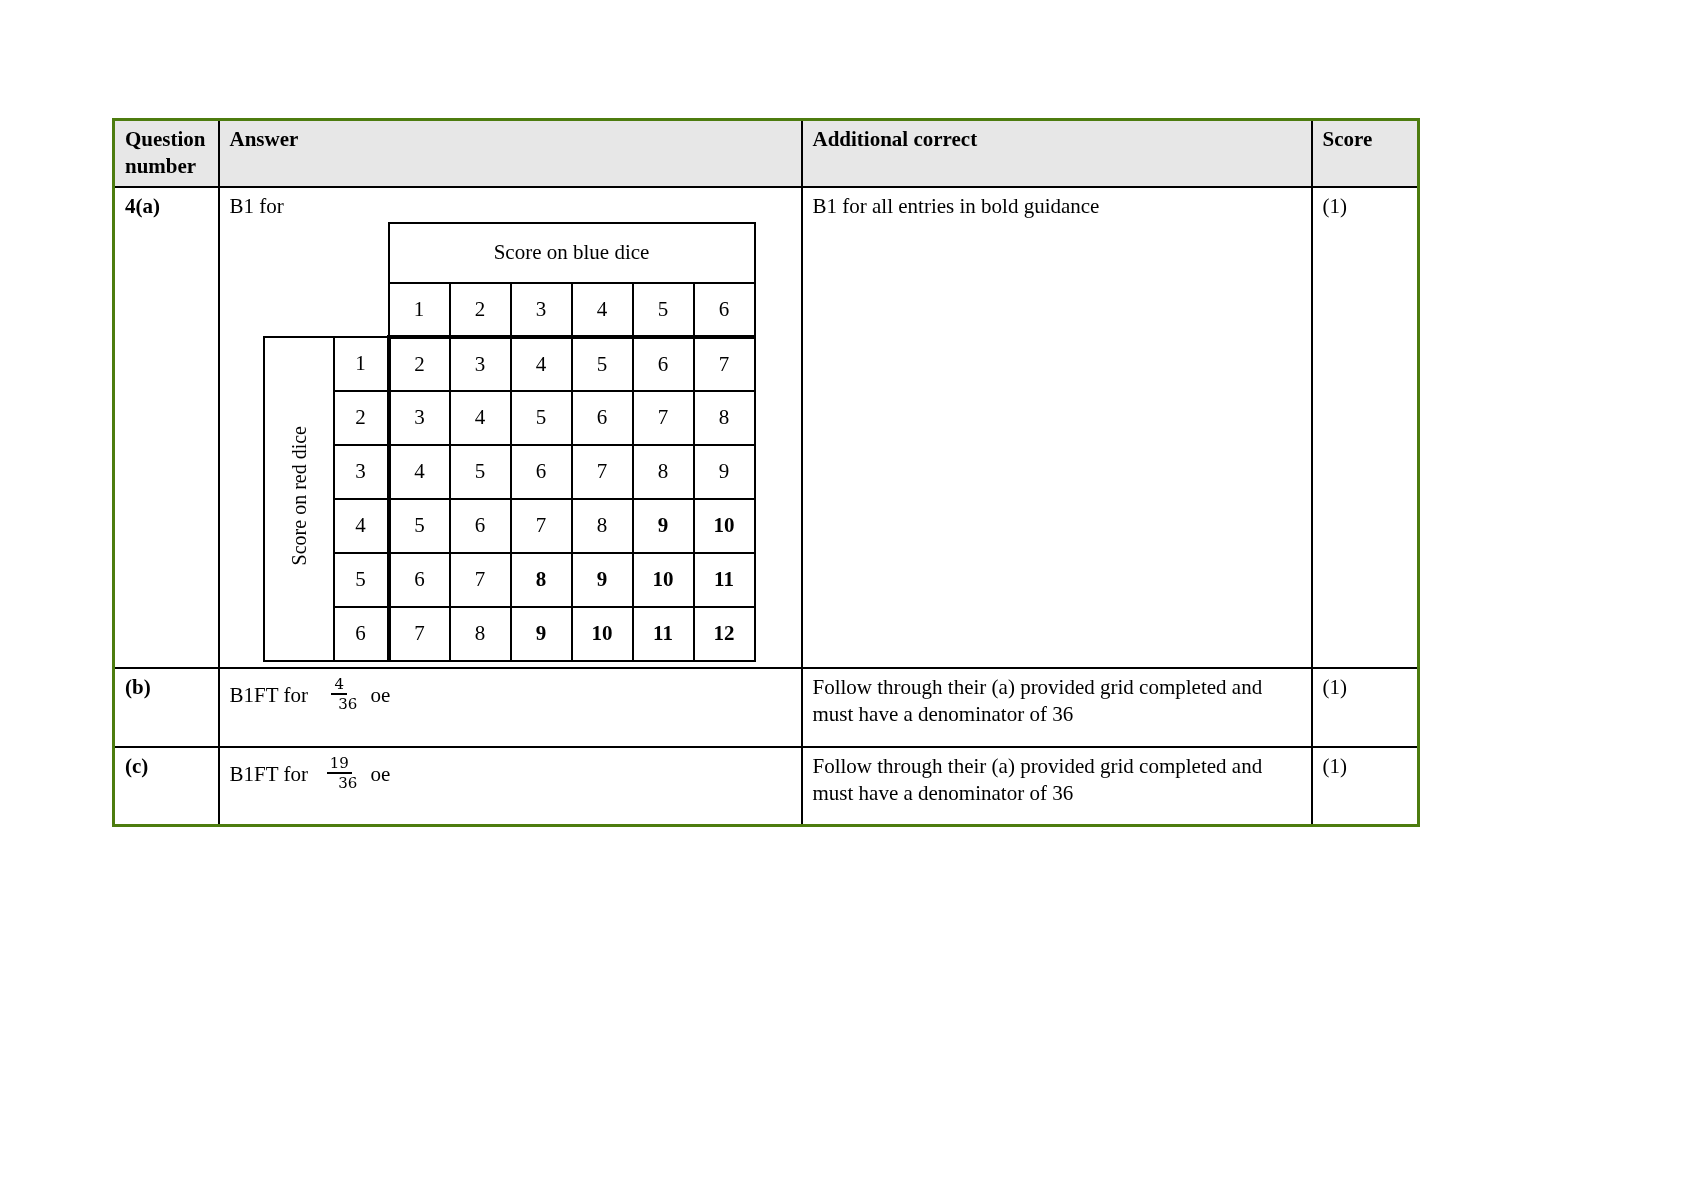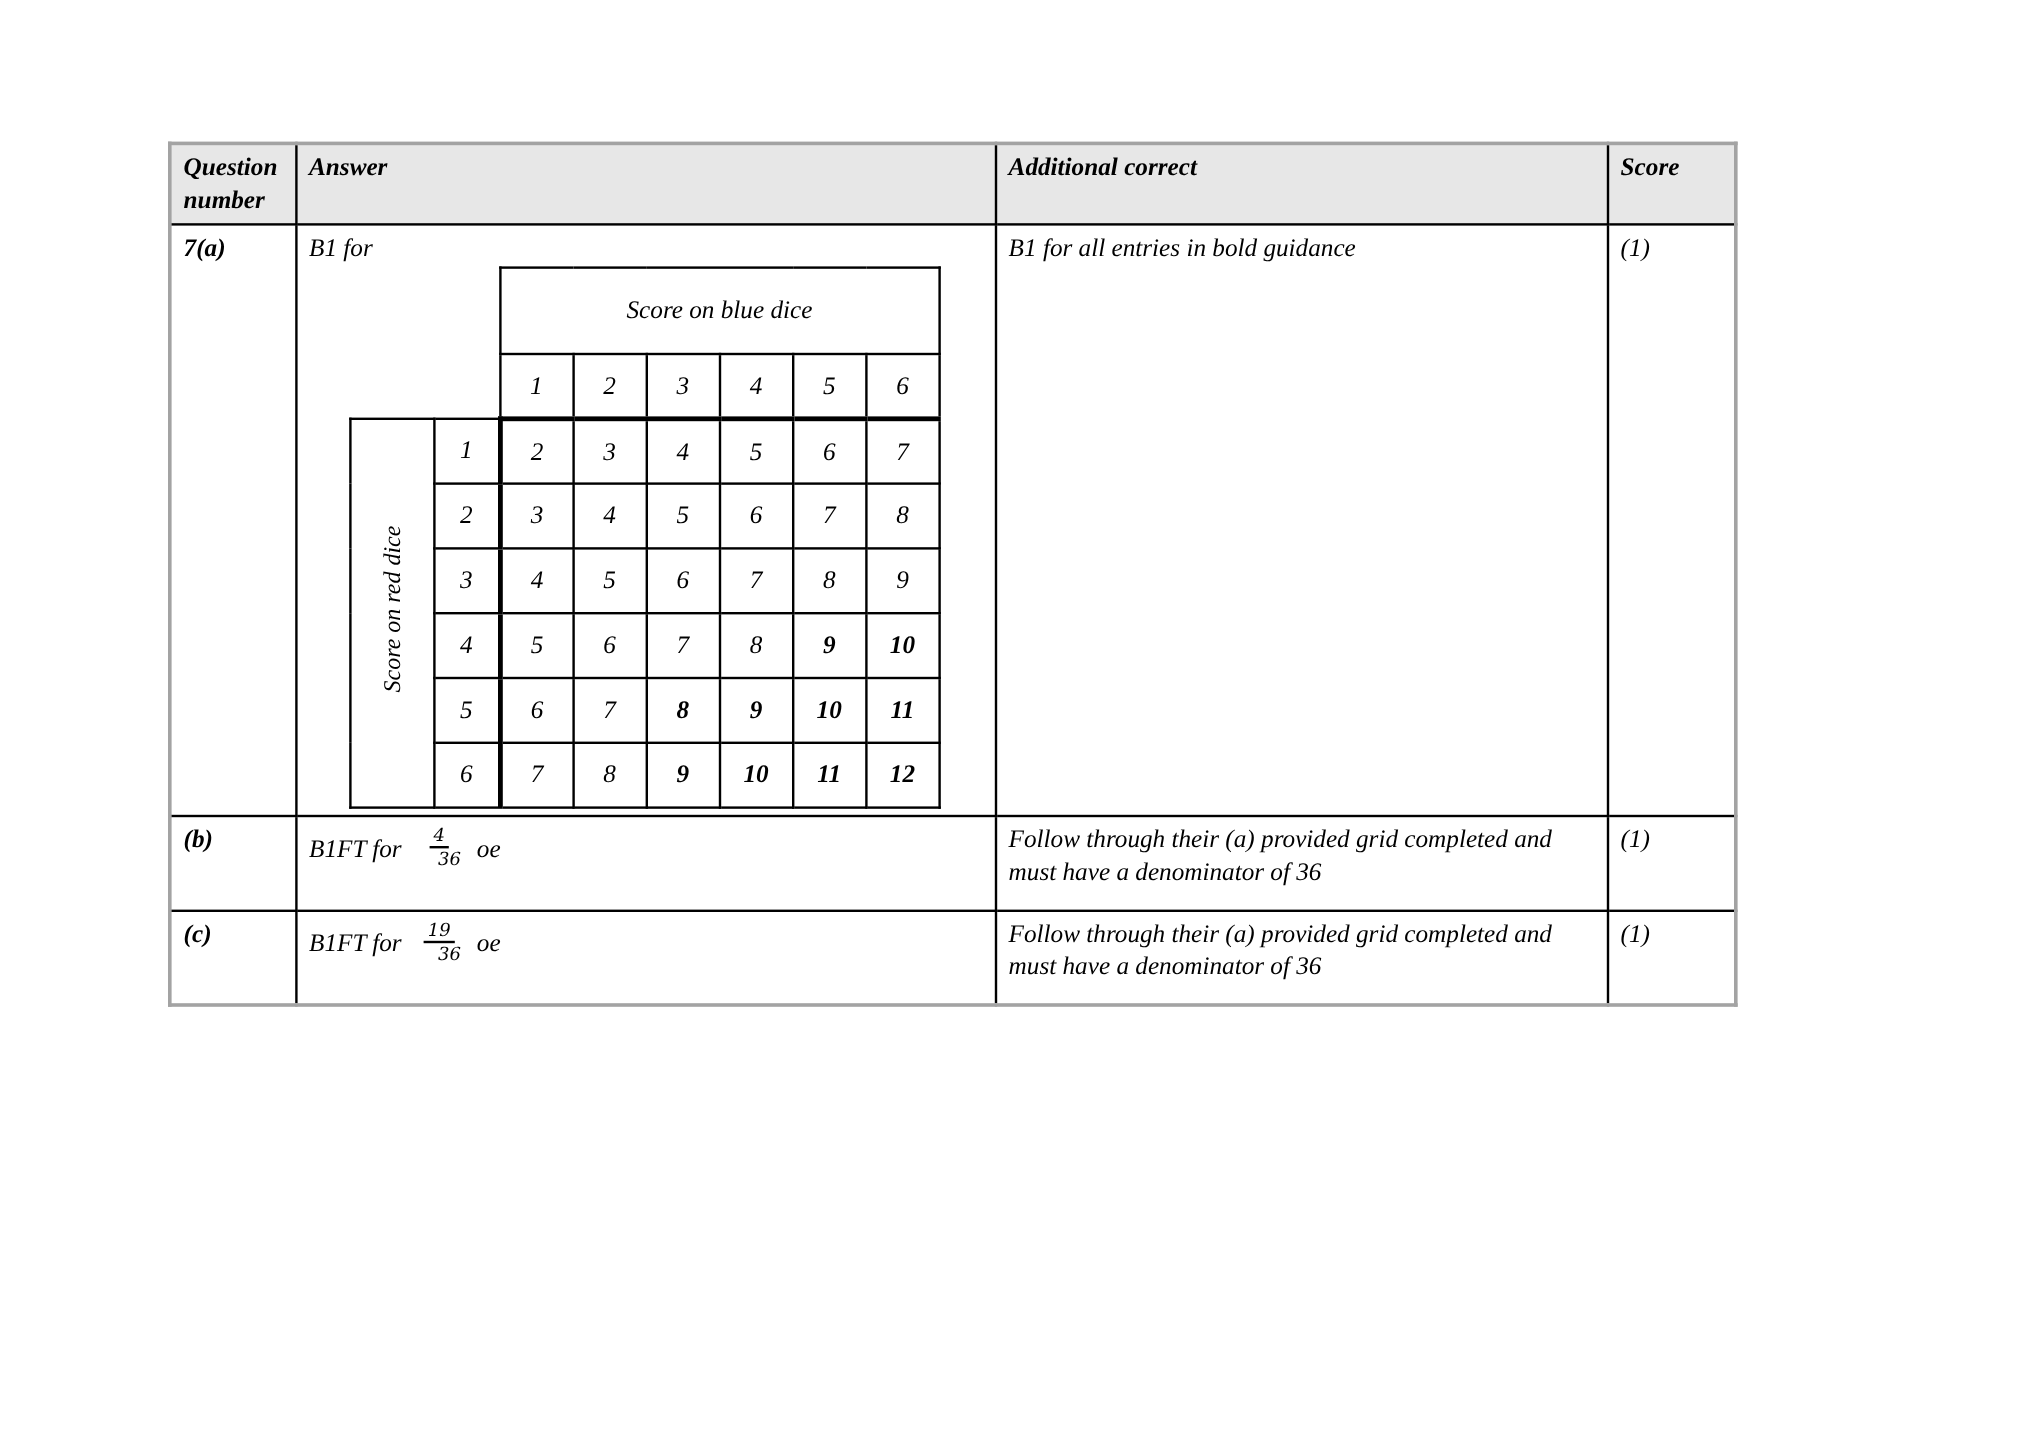--- a/index.html
+++ b/index.html
@@ -7,24 +7,23 @@
   body {
     width: 1684px; height: 1191px;
     background: #ffffff;
     color: #000;
     font-family: "Liberation Serif", serif;
   }
   .sheet { position: relative; width: 1684px; height: 1191px; overflow: hidden; }
 
   
   table.ms {
-    position: absolute; left: 140px; top: 118px;
+    position: absolute; left: 112px; top: 118px;
     border-collapse: collapse; table-layout: fixed; width: 1305px;
-    border: 3px solid #a3a3a3;
-    font-style: italic;
+    border: 3px solid #4d7c0f;
   }
   table.ms > tbody > tr > td {
     border: 2px solid #000;
     vertical-align: top;
     padding: 5px 10px;
     font-size: 21px;
     line-height: 1.3;
   }
   tr.head > td { background: #e7e7e7; font-weight: bold; height: 52px; }
   td.qcell { font-weight: bold; }
@@ -36,21 +35,21 @@
   table.dice {
     border-collapse: collapse; table-layout: fixed; width: 491px;
     margin: 2px 0 0 33px;
   }
   table.dice td {
     border: 2px solid #000;
     text-align: center; vertical-align: middle;
     font-size: 21px; padding: 0; height: 54px;
   }
   table.dice td.blank { border: none; }
-  table.dice td.blue-h { height: 72px; }
+  table.dice td.blue-h { height: 60px; }
   table.dice td.red-label { padding: 0; }
   table.dice td.red-label span {
     display: inline-block;
     writing-mode: vertical-rl;
     transform: rotate(180deg);
     white-space: nowrap;
     font-size: 20px;
   }
   table.dice td.bold { font-weight: bold; }
   table.dice td.thick-top { border-top: 4px solid #000; }
@@ -80,21 +79,21 @@
     </colgroup>
     <tbody>
       <tr class="head">
         <td>Question number</td>
         <td>Answer</td>
         <td>Additional correct</td>
         <td>Score</td>
       </tr>
 
       <tr class="r-a">
-        <td class="qcell">7(a)</td>
+        <td class="qcell">4(a)</td>
         <td>
           <div>B1 for</div>
           <table class="dice">
             <colgroup>
               <col style="width:70px">
               <col style="width:55px">
               <col style="width:61px">
                 <col style="width:61px">
                 <col style="width:61px">
               <col style="width:61px">

